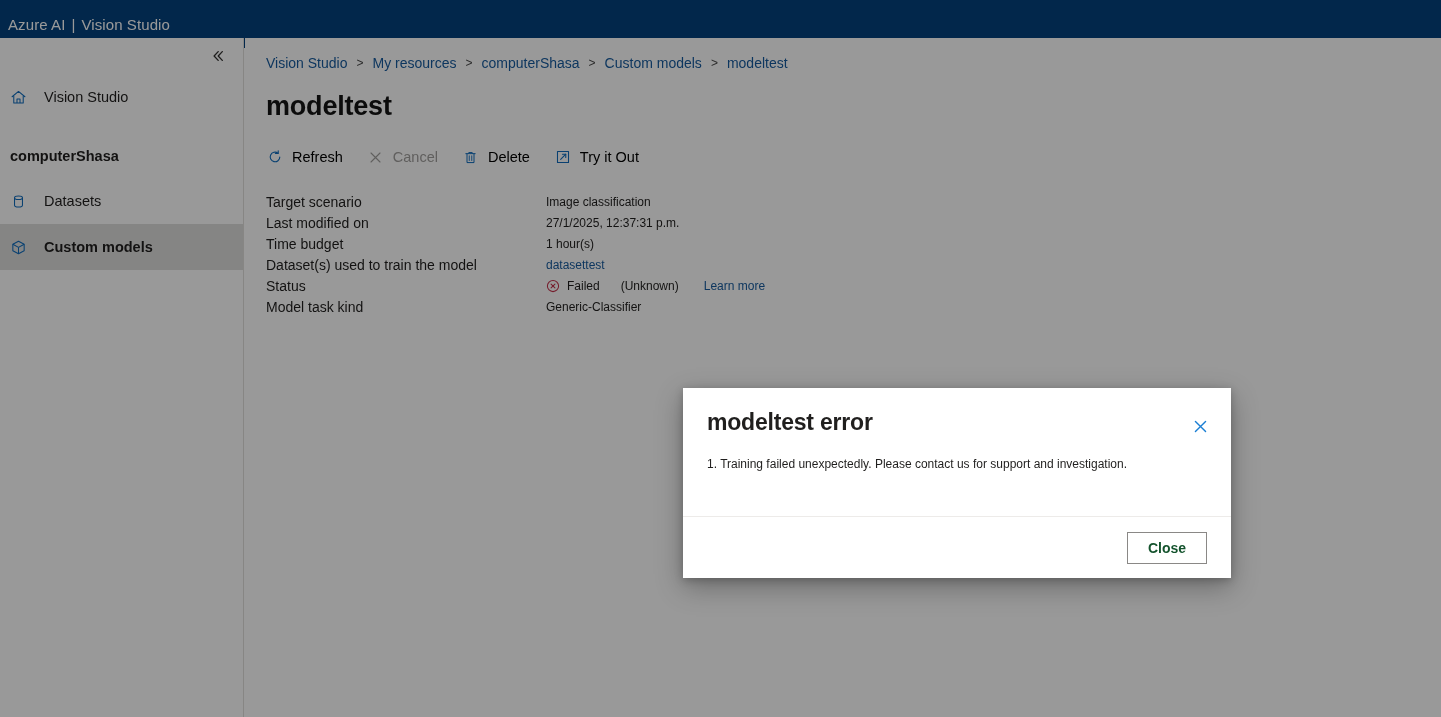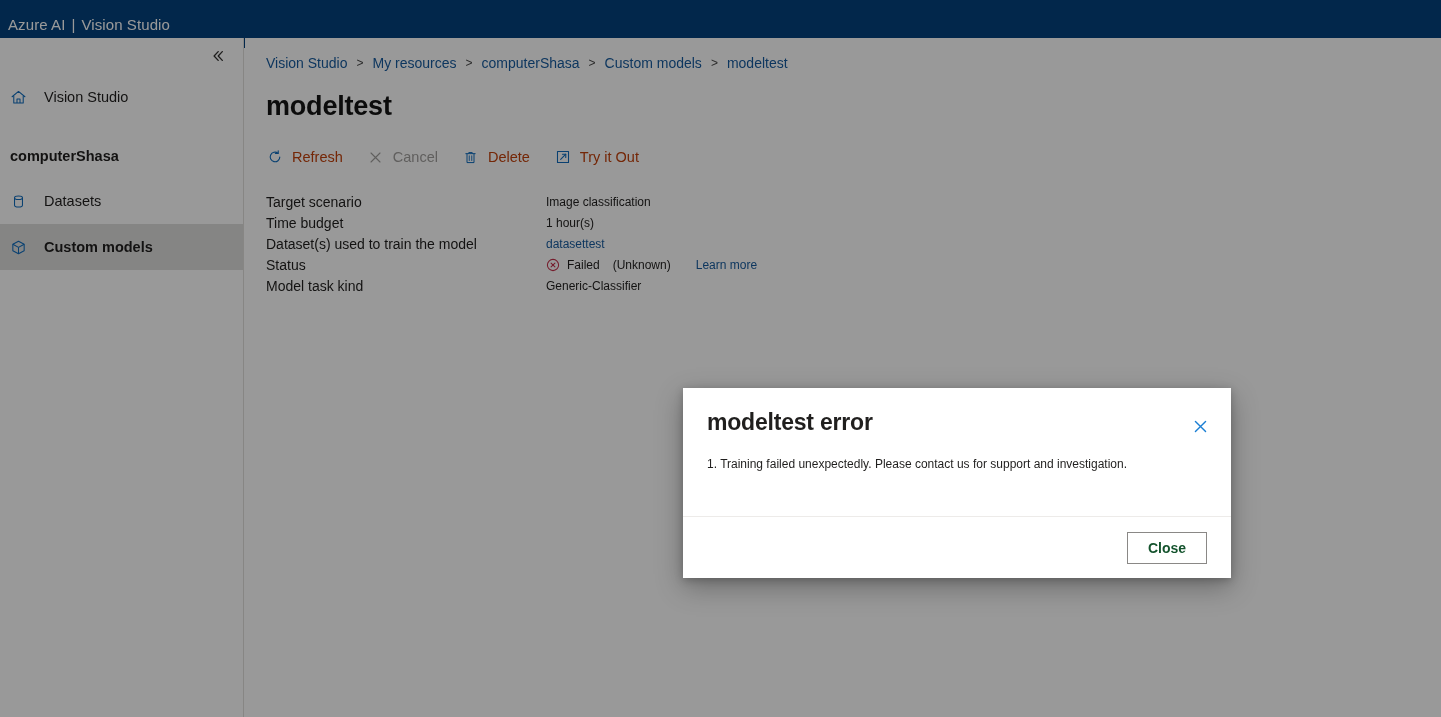--- a/index.html
+++ b/index.html
@@ -81,21 +81,21 @@
     margin-top: 17px; letter-spacing: -.2px;
   }
 
   .toolbar {
     display: flex; align-items: center;
     margin-top: 20px; height: 30px;
   }
   .tb-btn {
     display: flex; align-items: center; gap: 8px;
     margin-right: 24px; cursor: pointer;
-    font-size: 14.5px; color: #c2410c;
+    font-size: 14.5px; color: #000000;
   }
   .tb-btn .tb-ico {
     width: 18px; height: 18px; display: flex; align-items: center; justify-content: center;
     color: #0f6cbd;
   }
   .tb-btn.disabled { color: #a19f9d; cursor: default; }
   .tb-btn.disabled .tb-ico { color: #a19f9d; }
 
   .details { margin-top: 19px; }
   .detail-row { display: flex; height: 21px; align-items: center; }
@@ -104,21 +104,21 @@
     font-size: 14px; color: #201f1e;
   }
   .detail-val {
     font-size: 12px; color: #201f1e;
     display: flex; align-items: center; gap: 0px;
   }
   .detail-val a, .link { color: #175b9e; text-decoration: none; cursor: pointer; }
   .status-wrap { display: flex; align-items: center; gap: 7px; }
   .status-ico { width: 14px; height: 14px; display: block; }
   .status-text { color: #201f1e; }
-  .status-sub { color: #201f1e; margin-left: 6px; text-align: center; }
+  .status-sub { color: #201f1e; margin-left: 14px; text-align: center; }
   .status-link { color: #175b9e; margin-left: 18px; cursor: pointer; }
 
   
   .overlay {
     position: absolute; top: 0; left: 0;
     width: 1441px; height: 717px;
     background: rgba(0,0,0,0.40);
   }
 
   
@@ -279,20 +279,24 @@
 
     </div>
 
     <div class="details">
 
       <div class="detail-row">
         <div class="detail-key">Target scenario</div>
         <div class="detail-val">Image classification</div>
       </div>
 
+      <div class="detail-row">
+        <div class="detail-key">Last modified on</div>
+        <div class="detail-val">27/1/2025, 12:37:31 p.m.</div>
+      </div>
 
       <div class="detail-row">
         <div class="detail-key">Time budget</div>
         <div class="detail-val">1 hour(s)</div>
       </div>
 
       <div class="detail-row">
         <div class="detail-key">Dataset(s) used to train the model</div>
         <div class="detail-val">
           <span class="link">datasettest</span>

